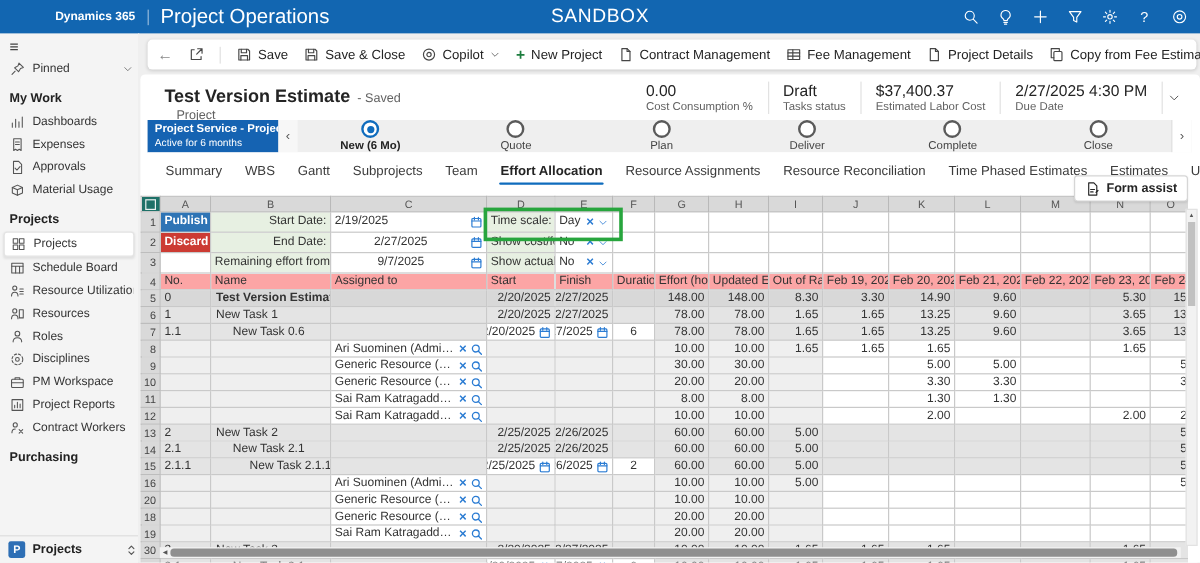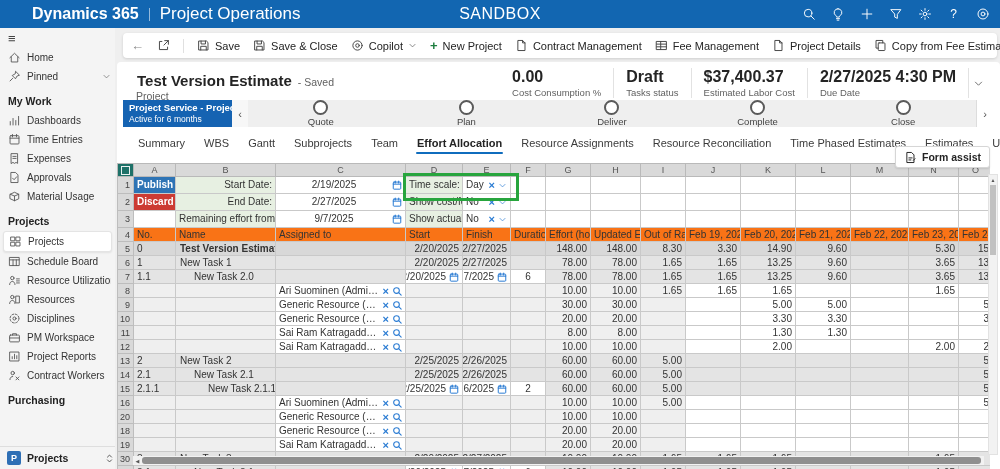--- a/index.html
+++ b/index.html
@@ -3,21 +3,21 @@
 <meta charset="utf-8">
 <style>
   html,body{margin:0;padding:0;}
   body{width:1000px;height:469px;position:relative;overflow:hidden;background:#ededed;
        font-family:"Liberation Sans","DejaVu Sans",sans-serif;-webkit-font-smoothing:antialiased;}
   svg{display:block;}
   
   #topbar{position:absolute;left:0;top:0;width:1000px;height:28px;background:#1266b1;color:#fff;
           display:flex;align-items:center;}
   #waffle{width:30px;height:28px;display:flex;align-items:center;justify-content:center;cursor:pointer;}
-  #tb-app{font-size:16px;font-weight:bold;margin-left:2px;}
+  #tb-app{font-size:10px;font-weight:bold;margin-left:16px;}
   .tb-sep{width:1px;height:13px;background:rgba(255,255,255,.55);margin:0 10px;}
   #tb-module{font-size:17px;}
   #tb-env{position:absolute;left:50%;top:50%;transform:translate(-50%,-50%);font-size:16px;letter-spacing:.5px;}
   #topbar-icons{position:absolute;right:10px;top:0;height:28px;display:flex;align-items:center;gap:14px;}
   .tb-ic{width:15px;height:15px;display:flex;align-items:center;justify-content:center;color:#fff;font-size:13px;cursor:pointer;}
   
   #sidebar{position:absolute;left:0;top:28px;width:115px;height:441px;background:#f4f4f4;border-right:1px solid #e1e1e1;overflow:hidden;}
   .sb-tool{height:20px;display:flex;align-items:center;padding-left:8px;color:#444;font-size:13px;cursor:pointer;}
   .sb-item{height:19px;display:flex;align-items:center;gap:6px;padding:0 4px 0 8px;font-size:10px;color:#333;cursor:pointer;}
   .sb-item .ic{width:13px;height:13px;color:#555;flex:0 0 13px;}
@@ -40,25 +40,25 @@
   .cb-item{display:flex;align-items:center;gap:5px;font-size:11px;color:#242424;cursor:pointer;white-space:nowrap;}
   .cb-item .ic{color:#464646;}
   .cb-item .chev{color:#555;}
   .cb-back{color:#8a8a8a;font-size:13px;}
   .cb-div{width:1px;height:14px;background:#e0e0e0;}
   .cb-plus{color:#1d7d3f;font-weight:bold;font-size:13px;}
   
   #rec-title-row{position:absolute;left:22px;top:44px;display:flex;align-items:baseline;gap:6px;}
   #rec-title{font-size:15px;font-weight:bold;color:#242424;}
   #rec-saved{font-size:10.5px;color:#616161;}
-  #rec-entity{position:absolute;left:21px;top:62px;font-size:10.5px;color:#616161;}
+  #rec-entity{position:absolute;left:32px;top:62px;font-size:10.5px;color:#616161;}
   #stats{position:absolute;right:16px;top:40px;display:flex;align-items:center;}
   .stat{padding:0 12px;border-right:1px solid #e2e2e2;}
   .stat:last-of-type{border-right:none;}
-  .stat .v{font-size:16px;color:#242424;font-weight:bold;}
+  .stat .v{font-size:13px;color:#242424;font-weight:normal;}
   .stat .l{font-size:9.5px;color:#616161;margin-top:1px;}
   #stats-chev{color:#555;margin-left:4px;cursor:pointer;}
   
   #bpf{position:absolute;left:8px;right:7px;top:72px;height:27px;background:#efefef;display:flex;}
   #bpf-badge{width:97px;background:#1563b2;color:#fff;padding:2px 6px;overflow:hidden;cursor:pointer;}
   #bpf-badge .t{font-size:9.5px;font-weight:bold;white-space:nowrap;}
   #bpf-badge .s{font-size:8.5px;margin-top:1px;}
   #bpf-prev{width:16px;display:flex;align-items:center;justify-content:center;color:#555;font-size:11px;background:#f7f7f7;cursor:pointer;}
   #bpf-stages{flex:1;display:flex;}
   .stage{flex:1;display:flex;flex-direction:column;align-items:center;justify-content:center;gap:1px;cursor:pointer;}
@@ -83,21 +83,21 @@
   td{border:1px solid #c9c9c9;height:13px;padding:0 3px;overflow:hidden;white-space:nowrap;font-size:10px;color:#333;line-height:12px;}
   tr.ctl td{height:16px;}
   td.ltr{background:#d9d9d9;border-color:#b9b9b9;color:#555;font-size:9px;text-align:center;height:11px;padding:0 1px;}
   td.corner{background:#1e7168;}
   td.num{background:#d9d9d9;border-color:#bdbdbd;color:#444;font-size:9px;text-align:right;padding:0 3px 0 1px;}
   td.wt{background:#fff;}
   td.lt{background:#efefef;}
   td.md{background:#e4e4e4;}
   td.dk{background:#d8d8d8;}
   td.gr{background:#e7f0e2;text-align:right;}
-  td.yl{background:#f97316;}
+  td.yl{background:#fca5a5;}
   td.right{text-align:right;}
   td.center{text-align:center;}
   td.pub{background:#2e74b5;color:#fff;font-weight:bold;text-align:center;cursor:pointer;}
   td.dis{background:#cc3b33;color:#fff;font-weight:bold;text-align:center;cursor:pointer;}
   .flexc{display:flex;align-items:center;gap:3px;}
   .flexr{display:flex;align-items:center;justify-content:flex-end;gap:3px;}
   .grow{flex:1;overflow:hidden;text-overflow:ellipsis;}
   .blu{color:#2b7cd3;}
   .xic{color:#2b7cd3;font-size:11px;font-weight:bold;cursor:pointer;line-height:10px;}
   .bold{font-weight:bold;}
@@ -159,29 +159,20 @@
       </span>
     </span>
 </div>
 
 <div id="sidebar">
   <div id="sb-list">
       <div class="sb-tool">≡</div>
       <div class="sb-item">
         <span class="ic">
           <svg viewBox="0 0 16 16" width="13" height="13" fill="none" stroke="currentColor" stroke-width="1.1" stroke-linecap="round" stroke-linejoin="round">
-            <path d="M2.3 8.3L8 2.8l5.7 5.5"></path>
-            <path d="M4 7.2v6.3h8V7.2"></path>
-          </svg>
-        </span>
-        <span class="lb">Home</span>
-      </div>
-      <div class="sb-item">
-        <span class="ic">
-          <svg viewBox="0 0 16 16" width="13" height="13" fill="none" stroke="currentColor" stroke-width="1.1" stroke-linecap="round" stroke-linejoin="round">
             <path d="M9.6 1.9l4.5 4.5-2.9 1-2 3.4-4-4 3.4-2z"></path>
             <path d="M5.7 10.3l-3.2 3.2"></path>
           </svg>
         </span>
         <span class="lb">Pinned</span>
         <span class="chev">
           <svg viewBox="0 0 16 16" width="9" height="9" fill="none" stroke="currentColor" stroke-width="1.2" stroke-linecap="round" stroke-linejoin="round">
             <path d="M3.5 6l4.5 4.5L12.5 6"></path>
           </svg>
         </span>
@@ -191,29 +182,20 @@
         <span class="ic">
           <svg viewBox="0 0 16 16" width="13" height="13" fill="none" stroke="currentColor" stroke-width="1.1" stroke-linecap="round" stroke-linejoin="round">
             <path d="M2.8 13.5V9.3M6.2 13.5V5.5M9.6 13.5V8M13 13.5V3"></path>
           </svg>
         </span>
         <span class="lb">Dashboards</span>
       </div>
       <div class="sb-item">
         <span class="ic">
           <svg viewBox="0 0 16 16" width="13" height="13" fill="none" stroke="currentColor" stroke-width="1.1" stroke-linecap="round" stroke-linejoin="round">
-            <rect x="2.5" y="3.3" width="11" height="10.2" rx="1"></rect>
-            <path d="M2.5 6.4h11M5.5 1.8v3M10.5 1.8v3"></path>
-          </svg>
-        </span>
-        <span class="lb">Time Entries</span>
-      </div>
-      <div class="sb-item">
-        <span class="ic">
-          <svg viewBox="0 0 16 16" width="13" height="13" fill="none" stroke="currentColor" stroke-width="1.1" stroke-linecap="round" stroke-linejoin="round">
             <path d="M4.2 2h7.6v12l-1.9-1.2L8 14l-1.9-1.2L4.2 14z"></path>
             <path d="M6 5.4h4M6 7.9h4"></path>
           </svg>
         </span>
         <span class="lb">Expenses</span>
       </div>
       <div class="sb-item">
         <span class="ic">
           <svg viewBox="0 0 16 16" width="13" height="13" fill="none" stroke="currentColor" stroke-width="1.1" stroke-linecap="round" stroke-linejoin="round">
             <path d="M4 1.8h5.3l3 3v9.4H4z"></path>
@@ -264,20 +246,29 @@
       </div>
       <div class="sb-item">
         <span class="ic">
           <svg viewBox="0 0 16 16" width="13" height="13" fill="none" stroke="currentColor" stroke-width="1.1" stroke-linecap="round" stroke-linejoin="round">
             <circle cx="5.3" cy="5" r="2.1"></circle>
             <path d="M2 13c0-2.4 1.6-3.8 3.3-3.8S8.6 10.6 8.6 13"></path>
             <rect x="10" y="3.8" width="4" height="8.4"></rect>
           </svg>
         </span>
         <span class="lb">Resources</span>
+      </div>
+      <div class="sb-item">
+        <span class="ic">
+          <svg viewBox="0 0 16 16" width="13" height="13" fill="none" stroke="currentColor" stroke-width="1.1" stroke-linecap="round" stroke-linejoin="round">
+            <circle cx="8" cy="5" r="2.4"></circle>
+            <path d="M3.6 13.4c0-2.7 2-4.3 4.4-4.3s4.4 1.6 4.4 4.3"></path>
+          </svg>
+        </span>
+        <span class="lb">Roles</span>
       </div>
       <div class="sb-item">
         <span class="ic">
           <svg viewBox="0 0 16 16" width="13" height="13" fill="none" stroke="currentColor" stroke-width="1.1" stroke-linecap="round" stroke-linejoin="round">
             <circle cx="8" cy="8" r="5.5" stroke-dasharray="2.4 2"></circle>
             <circle cx="8" cy="8" r="1.9"></circle>
           </svg>
         </span>
         <span class="lb">Disciplines</span>
       </div>
@@ -447,20 +438,24 @@
       </span>
     </div>
 
   <div id="bpf">
     <div id="bpf-badge">
       <div class="t">Project Service - Project ...</div>
       <div class="s">Active for 6 months</div>
     </div>
     <div id="bpf-prev">‹</div>
     <div id="bpf-stages">
+        <span class="stage active">
+          <span class="circ"></span>
+          <span class="slb">New  (6 Mo)</span>
+        </span>
         <span class="stage">
           <span class="circ"></span>
           <span class="slb">Quote</span>
         </span>
         <span class="stage">
           <span class="circ"></span>
           <span class="slb">Plan</span>
         </span>
         <span class="stage">
           <span class="circ"></span>
@@ -544,21 +539,21 @@
                 <td class="ltr">M</td>
                 <td class="ltr">N</td>
                 <td class="ltr">O</td>
               </tr>
               <tr class="ctl">
                 <td class="num">1</td>
                 <td class="pub">Publish</td>
                 <td class="gr">Start Date:</td>
                 <td class="wt">
                   <span class="flexc">
-                    <span class="grow" style="text-align:center;">2/19/2025</span>
+                    <span class="grow" style="">2/19/2025</span>
                     <span class="blu">
                       <svg viewBox="0 0 12 12" width="10" height="10" fill="none" stroke="currentColor" stroke-width="1.2" stroke-linecap="round" stroke-linejoin="round">
                         <rect x="1.5" y="2.5" width="9" height="8.5" rx="1"></rect>
                         <path d="M1.5 5h9M4 1.3v2.4M8 1.3v2.4"></path>
                       </svg>
                     </span>
                   </span>
                 </td>
                 <td class="gr">Time scale:</td>
                 <td class="wt">
@@ -725,21 +720,21 @@
                 <td class="md right">1.65</td>
                 <td class="md right">13.25</td>
                 <td class="md right">9.60</td>
                 <td class="md right"></td>
                 <td class="md right">3.65</td>
                 <td class="md right">13</td>
               </tr>
               <tr>
                 <td class="num">7</td>
                 <td class="md">1.1</td>
-                <td class="md" style="padding-left:18px">New Task 2.0</td>
+                <td class="md" style="padding-left:18px">New Task 0.6</td>
                 <td class="md"></td>
                 <td class="wt">
                   <span class="flexr">
                     <span>2/20/2025</span>
                     <span class="blu">
                       <svg viewBox="0 0 12 12" width="10" height="10" fill="none" stroke="currentColor" stroke-width="1.2" stroke-linecap="round" stroke-linejoin="round">
                         <rect x="1.5" y="2.5" width="9" height="8.5" rx="1"></rect>
                         <path d="M1.5 5h9M4 1.3v2.4M8 1.3v2.4"></path>
                       </svg>
                     </span>

